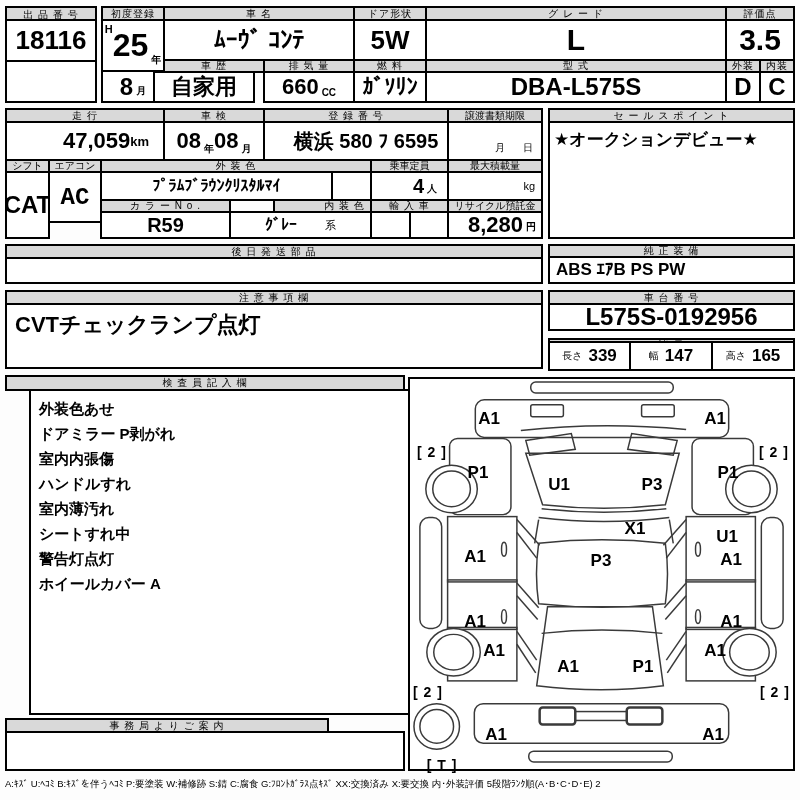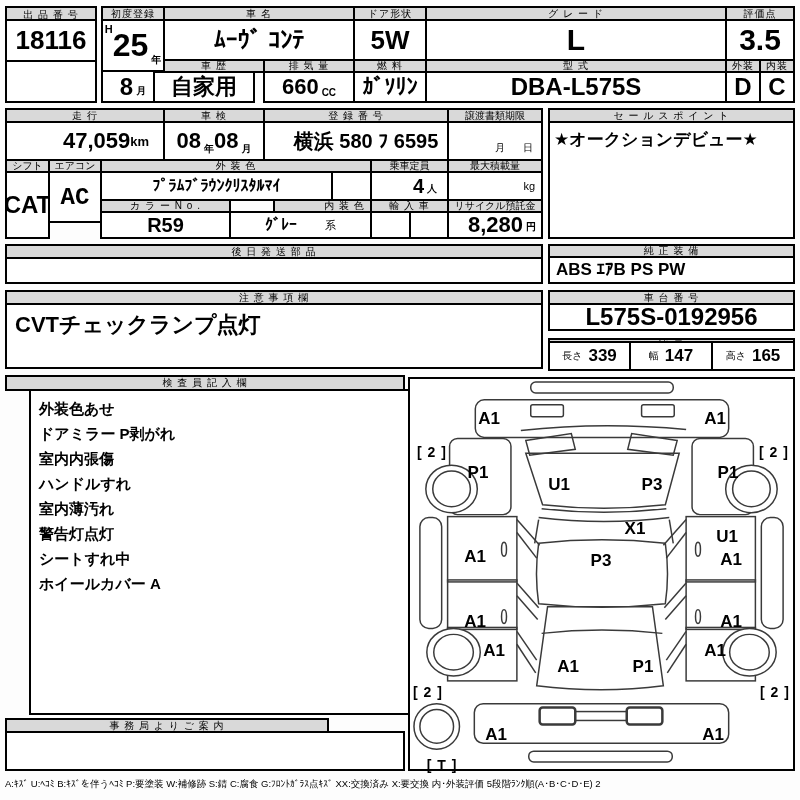--- a/index.html
+++ b/index.html
@@ -159,22 +159,22 @@
     <span class="f17">165</span>
 </div>
 
 <div class="cell hdr" style="left:5px;top:375px;width:400px;height:16px;text-align:center;">検 査 員 記 入 欄</div>
 <div class="cell" style="left:5px;top:389px;width:400px;height:326px;padding-top:5px;margin-left:24px;">
   <div class="insp-line">外装色あせ</div>
   <div class="insp-line">ドアミラー P剥がれ</div>
   <div class="insp-line">室内内張傷</div>
   <div class="insp-line">ハンドルすれ</div>
   <div class="insp-line">室内薄汚れ</div>
+  <div class="insp-line">シートすれ中</div>
   <div class="insp-line">警告灯点灯</div>
-  <div class="insp-line">シートすれ中</div>
   <div class="insp-line">ホイールカバー A</div>
 </div>
 
 <div class="cell hdr" style="left:5px;top:718px;width:324px;height:15px;">事 務 局 よ り ご 案 内</div>
 <div class="cell val left f16" style="left:5px;top:731px;width:400px;height:40px;padding-left:8px;"></div>
 
 <div id="diagram-box">
   <svg viewBox="0 0 387 394">
     <g stroke="#3a3a3a" stroke-width="1.5" fill="none">
 

